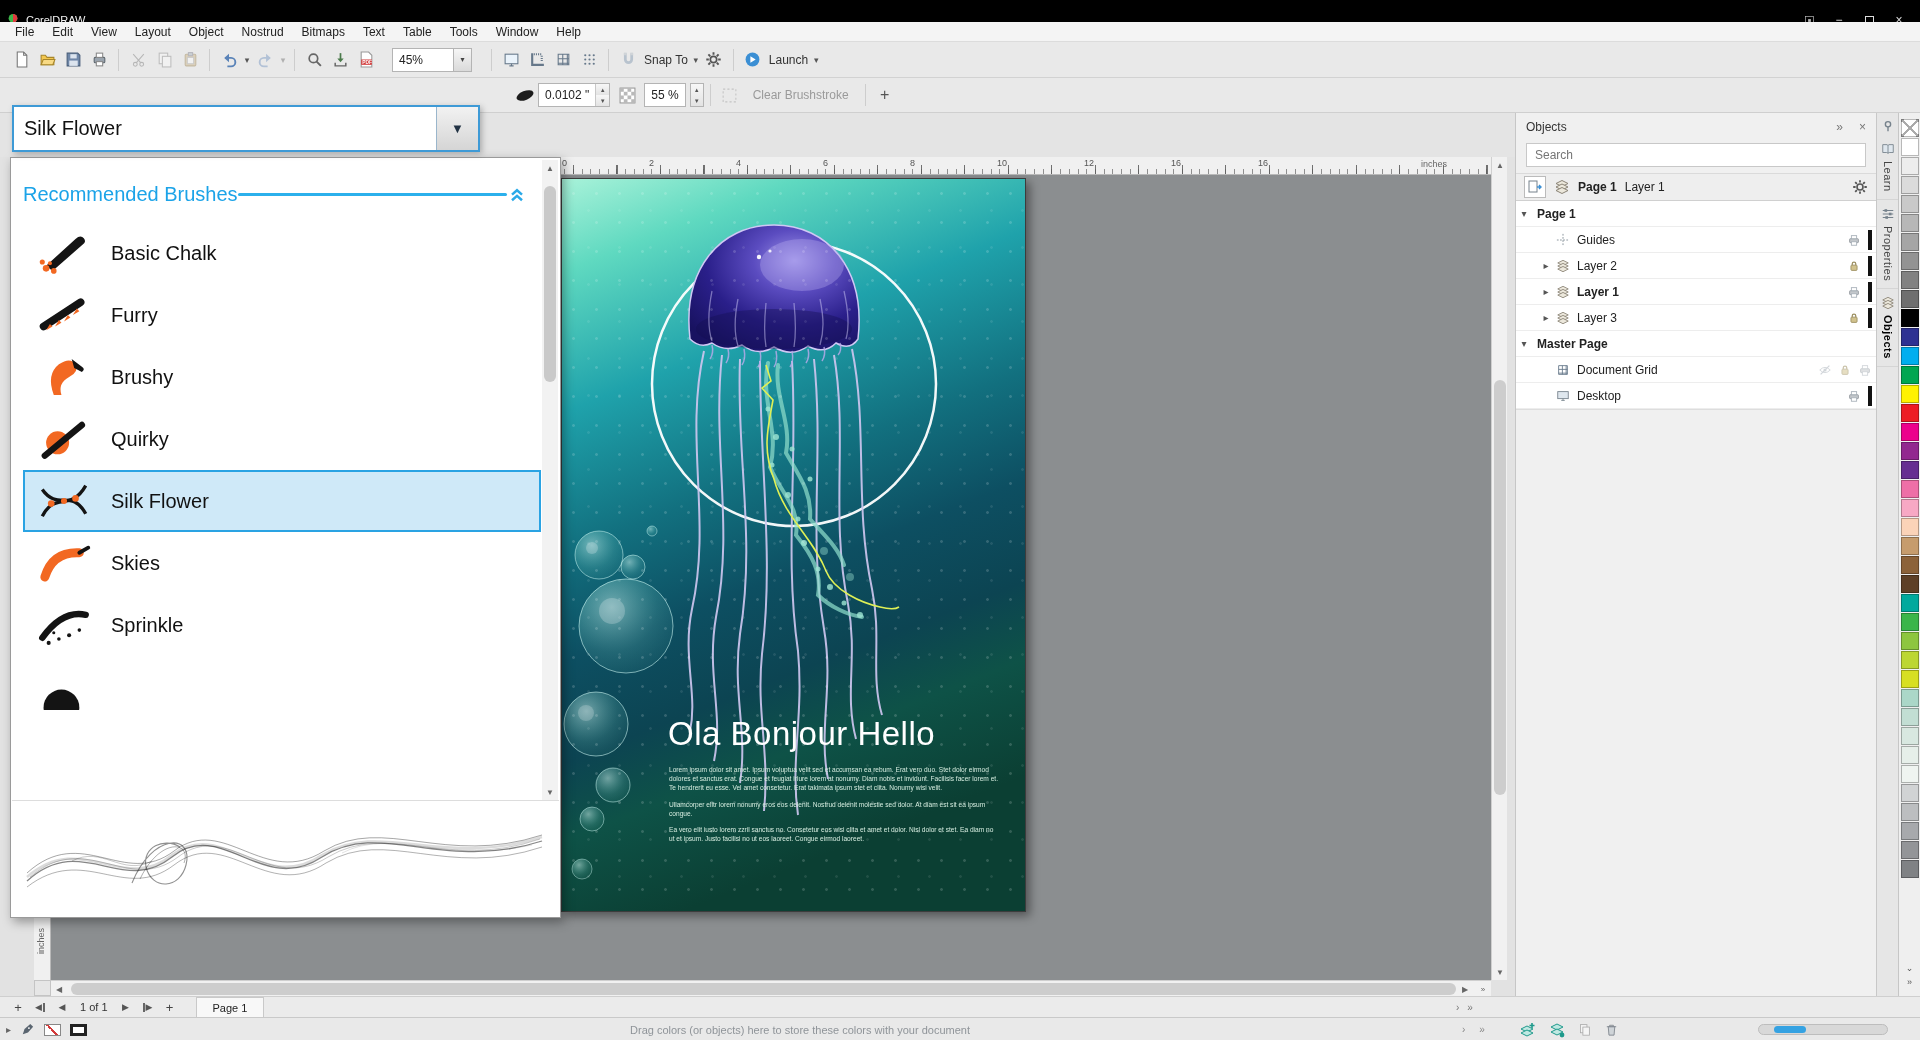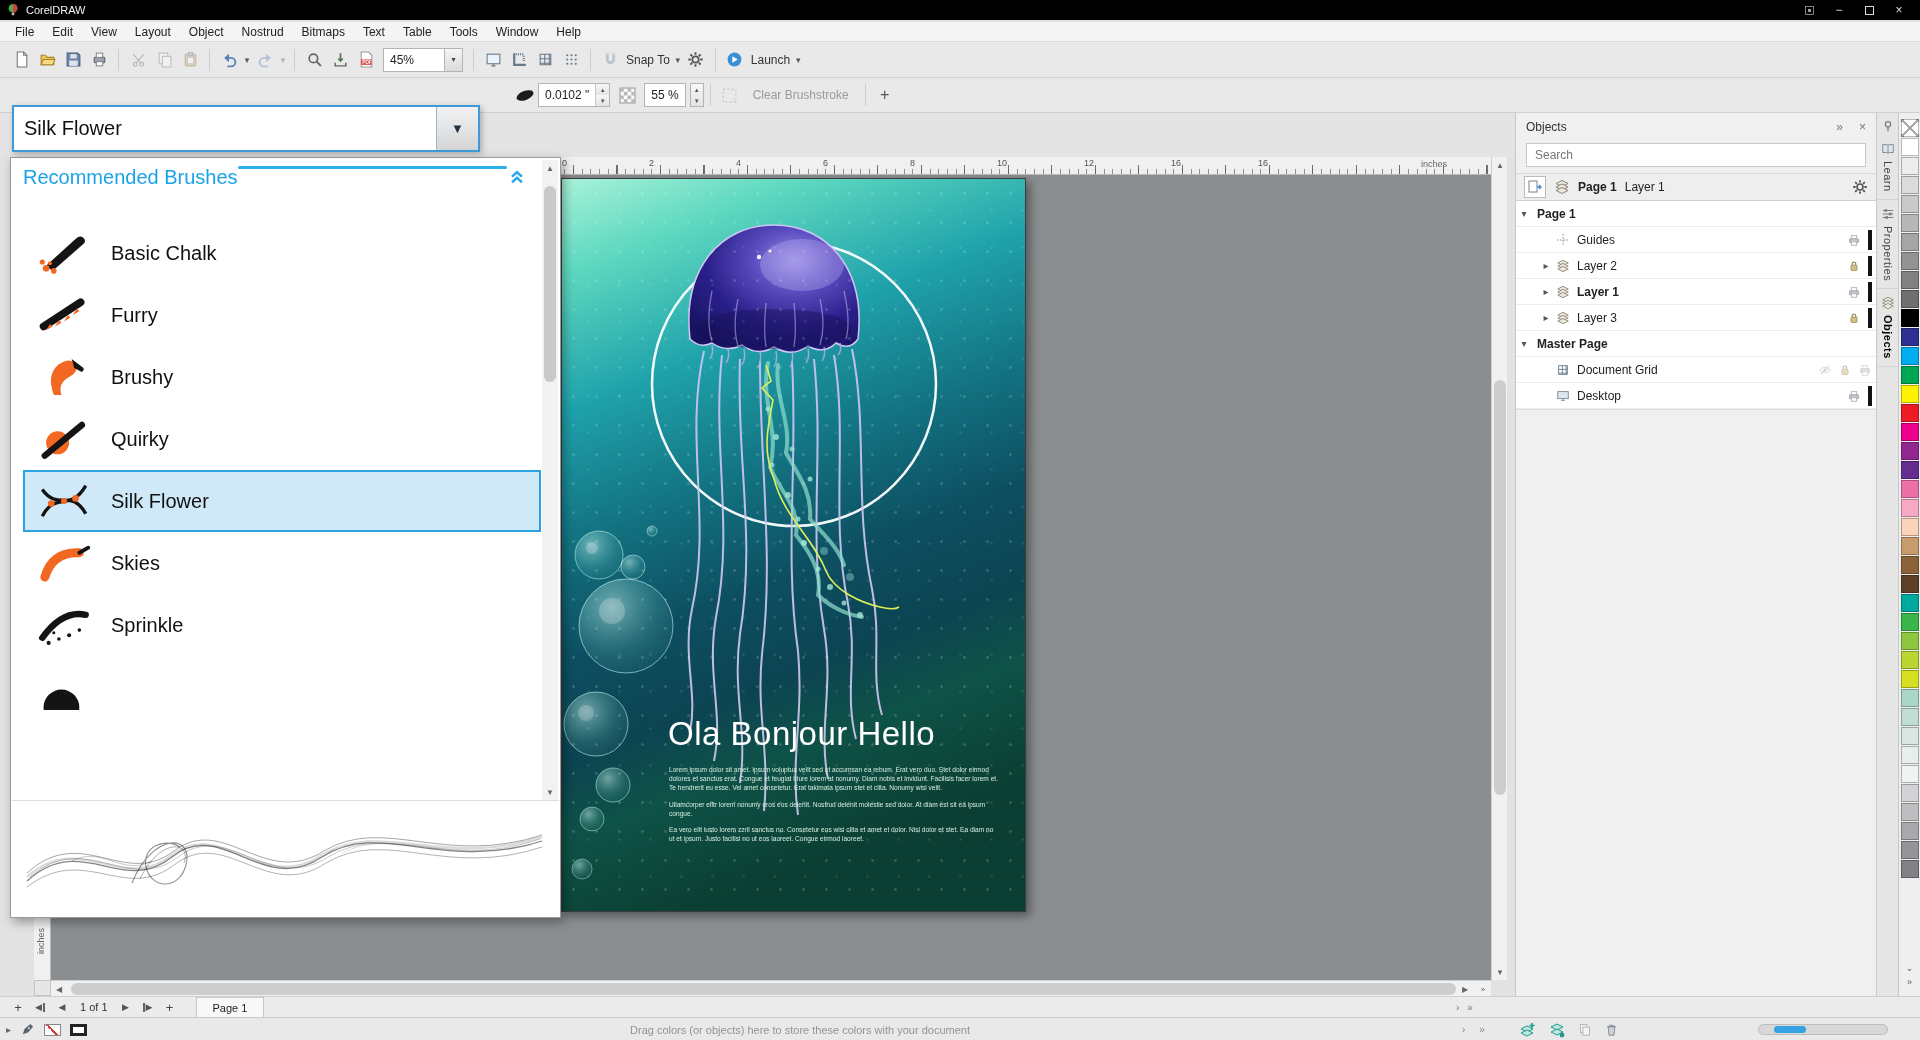--- a/index.html
+++ b/index.html
@@ -1,37 +1,37 @@
 <!DOCTYPE html>
 <html><head>
 <meta charset="utf-8">
 <style>
 *{box-sizing:border-box;margin:0;padding:0}
 html,body{width:1920px;height:1040px;overflow:hidden}
 body{font-family:"Liberation Sans","DejaVu Sans",sans-serif;font-size:12px;color:#222;background:#e2e2e2;position:relative}
 svg{display:block}
 .flex1{flex:1}
 
-#titlebar{position:absolute;left:0;top:0;width:1920px;height:20px;background:#000;display:flex;align-items:center;padding:0 6px;gap:6px}
+#titlebar{position:absolute;left:0;top:0;width:1920px;height:40px;background:#000;display:flex;align-items:center;padding:0 6px;gap:6px}
 #titlebar .t{font-size:11px;color:#f2f2f2}
 .winbtns{margin-left:auto;display:flex;height:22px}
 .winbtn{width:30px;height:22px;display:flex;align-items:center;justify-content:center;color:#ddd;font-size:12px}
 .maxbox{width:9px;height:9px;border:1px solid #ddd}
 
 #menubar{position:absolute;left:0;top:22px;width:1920px;height:20px;background:#f4f4f4;border-bottom:1px solid #dcdcdc;display:flex;align-items:center;padding-left:6px}
 .menu-item{padding:0 9px;height:20px;line-height:20px;font-size:12px;color:#222}
 
 #toolbar{position:absolute;left:0;top:42px;width:1920px;height:36px;background:#e9e9e9;border-bottom:1px solid #d2d2d2;display:flex;align-items:center;padding-left:8px}
 #propbar{position:absolute;left:0;top:78px;width:1920px;height:35px;background:#e9e9e9;border-bottom:1px solid #cfcfcf;display:flex;align-items:center;padding-left:516px}
 .tbi{width:26px;height:26px;display:flex;align-items:center;justify-content:center;border-radius:2px;flex:0 0 auto}
 .dis{opacity:.38}
 .caret{font-size:9px;color:#555;width:10px;text-align:center}
 .tsep{width:1px;height:22px;background:#cdcdcd;margin:0 6px;flex:0 0 auto}
 .combo{height:24px;background:#fff;border:1px solid #b4b4b4;display:flex;align-items:center}
-#zoom-combo{width:80px;margin:0 4px}
+#zoom-combo{width:80px;margin:0 13px}
 #zoom-combo .cv{flex:1;padding-left:6px;font-size:12px}
 .cb{width:18px;height:100%;background:linear-gradient(#f6f6f6,#dadada);border-left:1px solid #b4b4b4;display:flex;align-items:center;justify-content:center;font-size:8px;color:#444}
 .tlabel{font-size:12px;color:#333;margin:0 3px}
 .spin{height:24px;background:#fff;border:1px solid #b4b4b4;display:flex;align-items:center;margin:0 4px}
 .spin .sv{padding:0 6px;font-size:12px;white-space:nowrap}
 .spin .arrows{width:14px;height:100%;border-left:1px solid #c8c8c8;display:flex;flex-direction:column}
 .spin .arrows span{flex:1;display:flex;align-items:center;justify-content:center;font-size:6px;color:#555;background:linear-gradient(#f7f7f7,#e3e3e3)}
 .dis-label{color:#9a9a9a;font-size:12px;margin:0 10px}
 .nib{width:18px;height:9px;background:#1c1c1c;border-radius:50%;transform:rotate(-22deg)}
 
@@ -58,21 +58,21 @@
 #page .speckle{position:absolute;inset:0;opacity:.5;background-image:radial-gradient(rgba(255,255,255,.32) 1px,transparent 1.5px),radial-gradient(rgba(255,255,255,.18) 1px,transparent 1.5px);background-size:23px 29px,31px 37px;background-position:0 0,11px 13px}
 #headline{position:absolute;left:106px;top:536px;font-size:33px;font-weight:normal;color:#fff;letter-spacing:.5px}
 #paras{position:absolute;left:107px;top:586px;width:330px;color:#d5ecdf;font-size:6.6px;line-height:1.4}
 #paras p{margin-bottom:7px}
 
 #brush-combo{position:absolute;left:12px;top:105px;width:468px;height:47px;background:#fff;border:2px solid #3e9ad6;display:flex;align-items:center;z-index:60;box-shadow:2px 2px 6px rgba(0,0,0,.25)}
 #brush-combo .cv{flex:1;font-size:20px;color:#111;padding-left:10px}
 #brush-combo .dbtn{width:42px;height:100%;background:linear-gradient(#f2f2f2,#d5d5d5);border-left:1px solid #9ab6cc;display:flex;align-items:center;justify-content:center;font-size:13px;color:#234}
 #brush-panel{position:absolute;left:10px;top:157px;width:551px;height:761px;background:#fff;border:1px solid #9a9a9a;box-shadow:3px 4px 10px rgba(0,0,0,.35);z-index:55}
 #bp-list{position:absolute;left:0;top:0;width:530px;height:643px;overflow:hidden;padding:8px 0 0 12px}
-.bp-header{height:56px;display:flex;padding-right:14px}
+.bp-header{height:56px;display:flex;align-items:center;padding-right:14px}
 .bp-title{font-size:20px;color:#1ba3e8;white-space:nowrap}
 .bp-line{flex:1;height:3px;background:#2bb0ec;border-radius:2px}
 .bp-row{height:62px;display:flex;align-items:center;gap:16px;padding-left:8px;border:2px solid transparent}
 .bp-row.sel{background:#cfe9f8;border:2px solid #2aa3e3}
 .bp-name{font-size:20px;color:#111}
 .bicon{width:62px;height:46px;flex:0 0 auto}
 #bp-scroll{position:absolute;right:2px;top:2px;width:16px;height:640px;background:#f2f2f2}
 #bp-scroll .thumb{position:absolute;left:2px;top:26px;width:12px;height:196px;background:#c9c9c9;border-radius:6px}
 #bp-preview{position:absolute;left:1px;bottom:1px;width:547px;height:116px;background:#fff;border-top:1px solid #ddd}
 

